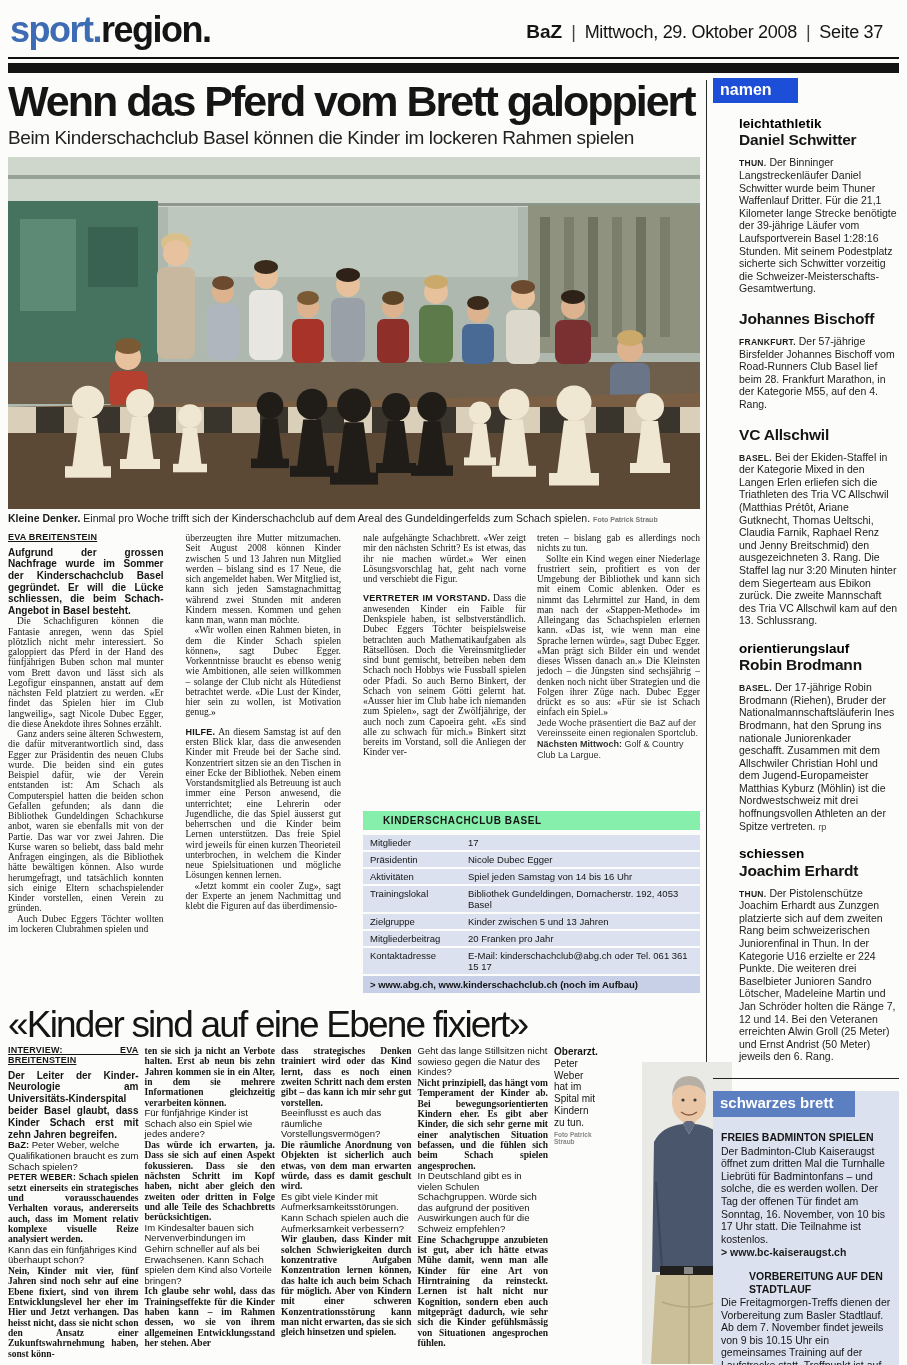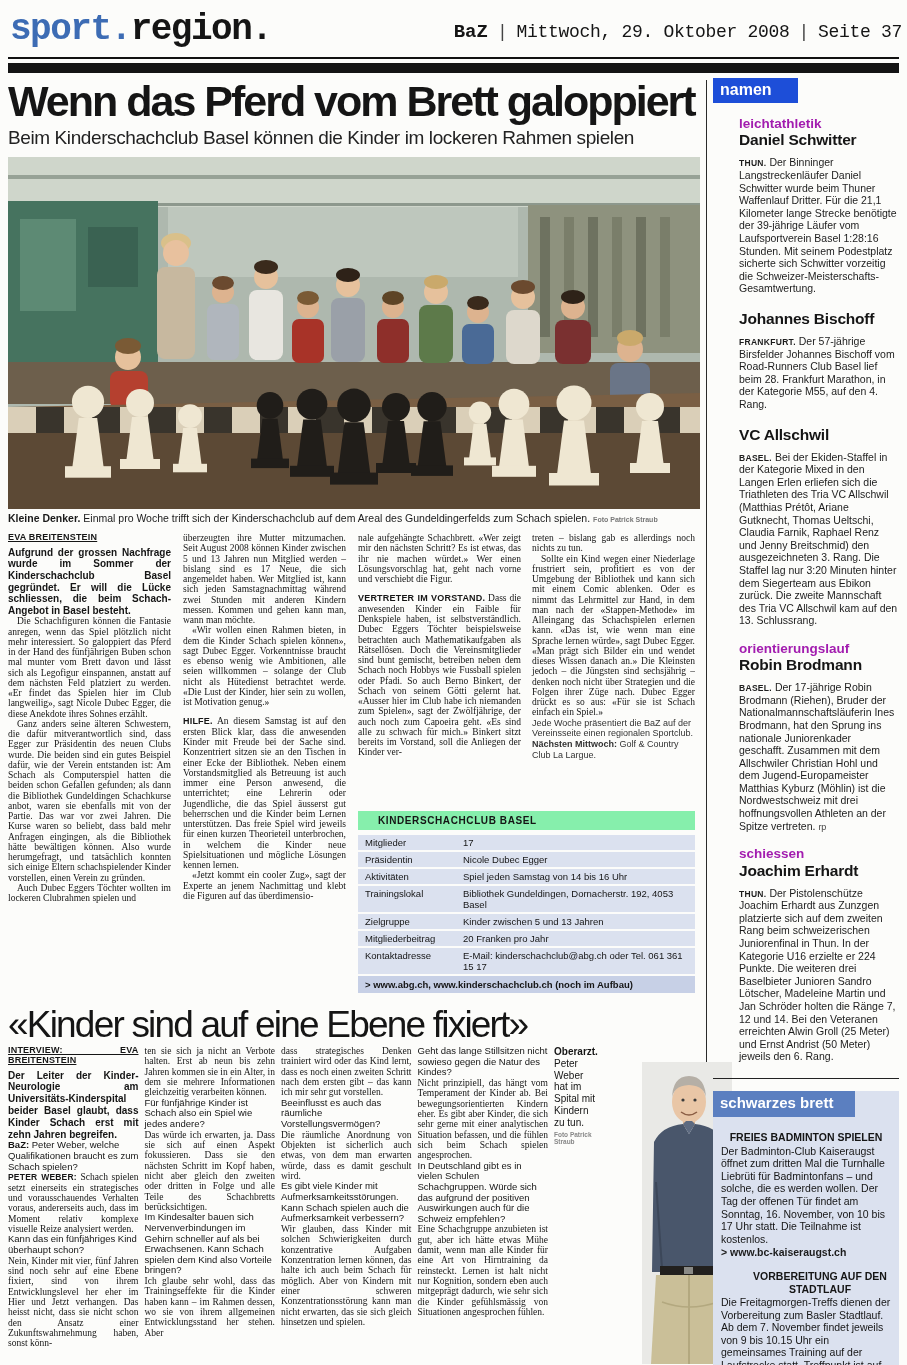--- a/index.html
+++ b/index.html
@@ -1,40 +1,40 @@
 <!DOCTYPE html>
 <html><head>
 <meta charset="utf-8">
 <style>
   * { box-sizing: border-box; }
   html,body { margin:0; padding:0; background:#8f8f8f; }
   .page { position:relative; width:907px; height:1365px; margin:0 auto; background:#fcfcfa;
           font-family:"Liberation Sans",sans-serif; color:#151515; overflow:hidden; }
 
   
-  .masthead { position:absolute; top:14px; left:10px; right:5px; display:flex; align-items:flex-end;font-family:Liberation Mono, monospace; }
+  .masthead { position:absolute; top:14px; left:10px; right:24px; display:flex; align-items:flex-end; }
   .brand { font-size:36px; font-weight:bold; letter-spacing:-1.5px; line-height:0.9; }
   .brand .blue { color:#3d6cb4; }
   .issue { margin-left:auto; display:flex; align-items:baseline; gap:9px; font-size:18px; letter-spacing:-0.3px; padding-bottom:3px; }
   .issue .baz { font-weight:bold; font-size:19px; letter-spacing:0; }
   .issue .sep { color:#444; font-weight:normal; }
   .thinrule { position:absolute; top:57px; left:8px; right:8px; height:2px; background:#111; }
   .rule { position:absolute; top:63px; left:8px; right:8px; height:10px; background:#141414; }
   .vdiv { position:absolute; left:706px; top:80px; bottom:6px; width:1px; background:#2a2a2a; }
 
   
   .main { position:absolute; left:8px; top:78px; width:692px; }
   h1.head { margin:2px 0 4px; font-size:43px; font-weight:bold; letter-spacing:-2px; line-height:1.0; }
   h2.sub { margin:0 0 8px; font-size:19px; font-weight:normal; color:#222; letter-spacing:-0.4px; }
   figure.photo { margin:0; width:692px; height:352px; line-height:0; }
   .capline { font-size:10.5px; margin:3px 0 9px; color:#1a1a1a; }
   .capline b { font-weight:bold; }
   .credit { font-size:7px; color:#777; font-weight:bold; margin-left:3px; }
 
-  .body4 { display:flex; gap:12px; }
+  .body4 { display:flex; gap:22px; }
   .col { width:163px; font-family:"Liberation Serif",serif; font-size:9.5px; line-height:1.08; text-align:justify; }
   .col p { margin:0; }
   .col p.ind { text-indent:9px; }
   .col p.sp { margin-top:9px; }
   .byline { font-family:"Liberation Sans",sans-serif; font-size:9px; font-weight:bold; text-decoration:underline; margin-bottom:4px; letter-spacing:0.2px; }
   .leadpar { font-family:"Liberation Sans",sans-serif; font-weight:bold; font-size:10px; line-height:1.16; margin-bottom:2px; text-align:justify; }
   .runin { font-family:"Liberation Sans",sans-serif; font-weight:bold; font-size:9px; letter-spacing:0.2px; }
   .pairwrap { width:337px; }
   .pair { display:flex; gap:11px; height:268px; overflow:hidden; }
   .note { font-family:"Liberation Sans",sans-serif; font-size:9px; line-height:1.22; color:#333; margin-top:9px; text-align:left; }
@@ -50,42 +50,42 @@
 
   
   .iv-head { margin:13px 0 3px; font-size:37px; font-weight:normal; letter-spacing:-1.8px; line-height:1; }
   .iv-sub { margin:0 0 10px; font-size:17px; font-weight:normal; letter-spacing:-0.3px; }
   .iv-body { display:flex; gap:6px; }
   .ivcol { width:131px; font-family:"Liberation Serif",serif; font-size:9.5px; line-height:1.09; text-align:justify; }
   .ivcol p { margin:0; }
   .iv-lead { font-family:"Liberation Sans",sans-serif; font-weight:bold; font-size:10px; line-height:1.18; margin-bottom:6px; }
   .q { font-family:"Liberation Sans",sans-serif; font-size:9.5px; line-height:1.12; text-align:left; }
   .q b { font-weight:bold; }
-  .a { margin-left:11px; }
+  .a { margin-left:11px;font-weight:bold; }
   .a b { font-family:"Liberation Sans",sans-serif; font-size:8.5px; letter-spacing:0.2px; }
   .iv-side { width:146px; display:flex; gap:4px; }
   .iv-cap { width:52px; font-size:10px; line-height:1.18; }
   .iv-cap .capb { font-weight:bold; }
   .iv-cap .crd { font-size:6.5px; color:#888; font-weight:bold; display:block; margin-top:2px; }
   .iv-photo { width:90px; height:302px; line-height:0; }
 
   
   .sidebar { position:absolute; left:713px; top:78px; width:186px; font-size:10.5px; line-height:1.2; }
   .namen-tag { display:inline-block; background:#1d4ed8; color:#fff; font-weight:bold; font-size:16px; padding:2px 26px 4px 7px; margin-bottom:14px; }
   .sect { margin-left:26px; margin-bottom:15px; }
-  .cat { color:#a21caf; font-weight:bold; font-size:13.5px; line-height:1.05; }
+  .cat { color:#000000; font-weight:bold; font-size:13.5px; line-height:1.05; }
   .sname { font-weight:bold; font-size:15.5px; line-height:1.1; margin-bottom:8px; letter-spacing:-0.2px; }
   .stext { color:#1c1c1c; }
   .loc { font-weight:bold; font-size:8.5px; letter-spacing:0.3px; }
   .sig { font-size:9px; color:#444; }
   .side-rule { border:0; border-top:1.5px solid #222; margin:2px 0 12px; }
 
   .brett { background:#dbe1ef; padding:0 8px 10px 8px; }
   .brett-tag { display:inline-block; background:#5b7fc0; color:#fff; font-weight:bold; font-size:15px; padding:3px 22px 5px 7px; margin:0 0 14px -8px; }
-  .b-title { font-weight:bold; font-size:10.5px; margin-top:0;text-align:center; }
+  .b-title { font-weight:bold; font-size:10.5px; margin-top:0; }
   .b-title.mt { margin-top:11px;margin-left:28px; }
   .b-text { margin-top:1px; }
   .b-link { font-weight:bold; display:block; margin-top:1px; color:#1c1c1c; text-decoration:none; }
 </style>
 </head>
 <body>
 
 <div class="page">
 
   <header class="masthead">

